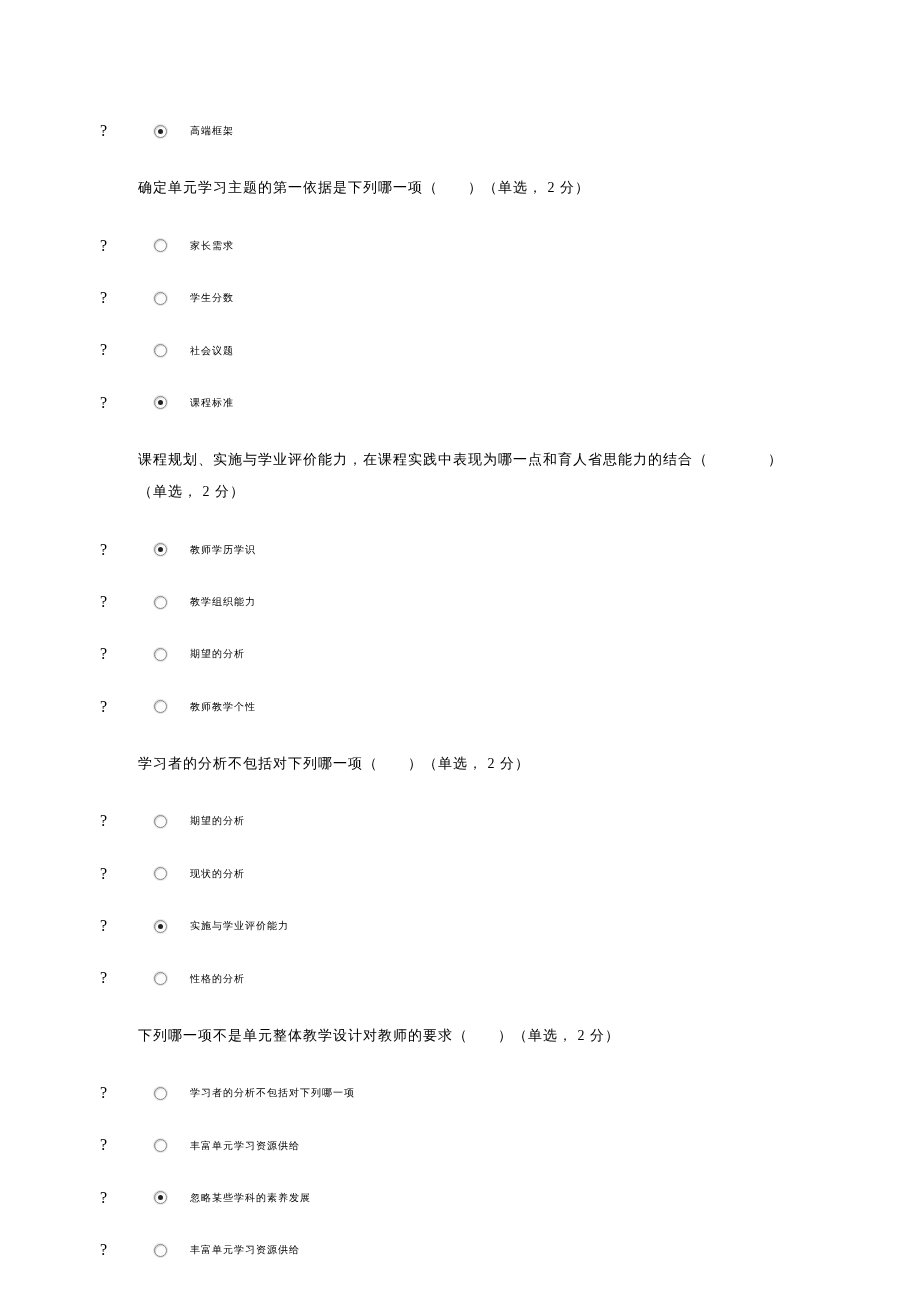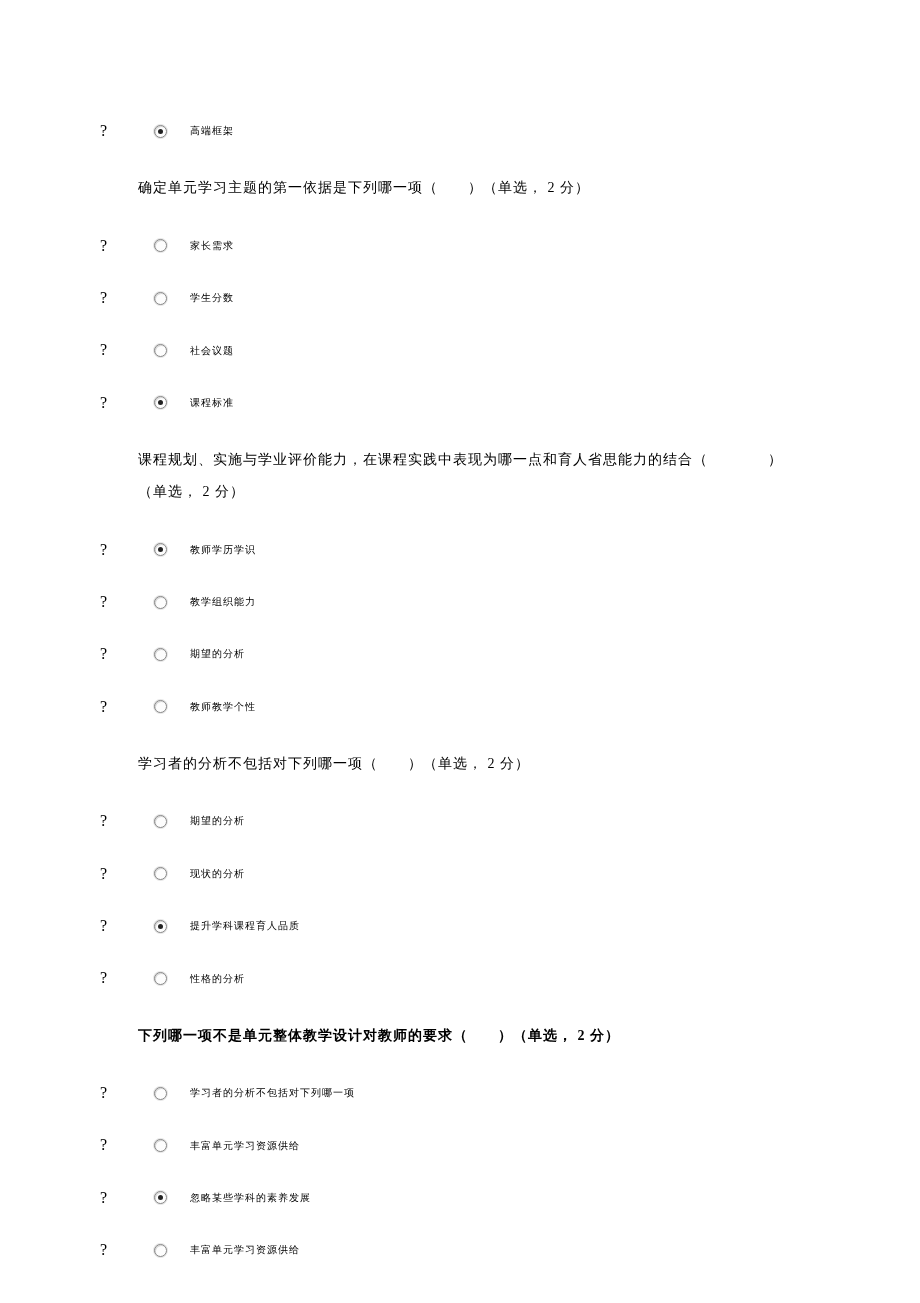--- a/index.html
+++ b/index.html
@@ -143,30 +143,30 @@
       <div class="radio-box">
         <div class="radio"></div>
       </div>
       <div class="opt-label">现状的分析</div>
     </div>
     <div class="option-row">
       <div class="bullet">?</div>
       <div class="radio-box">
         <div class="radio selected"></div>
       </div>
-      <div class="opt-label">提升学科课程育人品质</div>
+      <div class="opt-label">实施与学业评价能力</div>
     </div>
     <div class="option-row">
       <div class="bullet">?</div>
       <div class="radio-box">
         <div class="radio"></div>
       </div>
       <div class="opt-label">性格的分析</div>
     </div>
-    <div class="question-text" style="white-space: pre-line; font-weight: bold;">下列哪一项不是单元整体教学设计对教师的要求（　　）（单选，  2 分）</div>
+    <div class="question-text" style="white-space: pre-line;">下列哪一项不是单元整体教学设计对教师的要求（　　）（单选，  2 分）</div>
     <div class="option-row">
       <div class="bullet">?</div>
       <div class="radio-box">
         <div class="radio"></div>
       </div>
       <div class="opt-label">学习者的分析不包括对下列哪一项</div>
     </div>
     <div class="option-row">
       <div class="bullet">?</div>
       <div class="radio-box">

